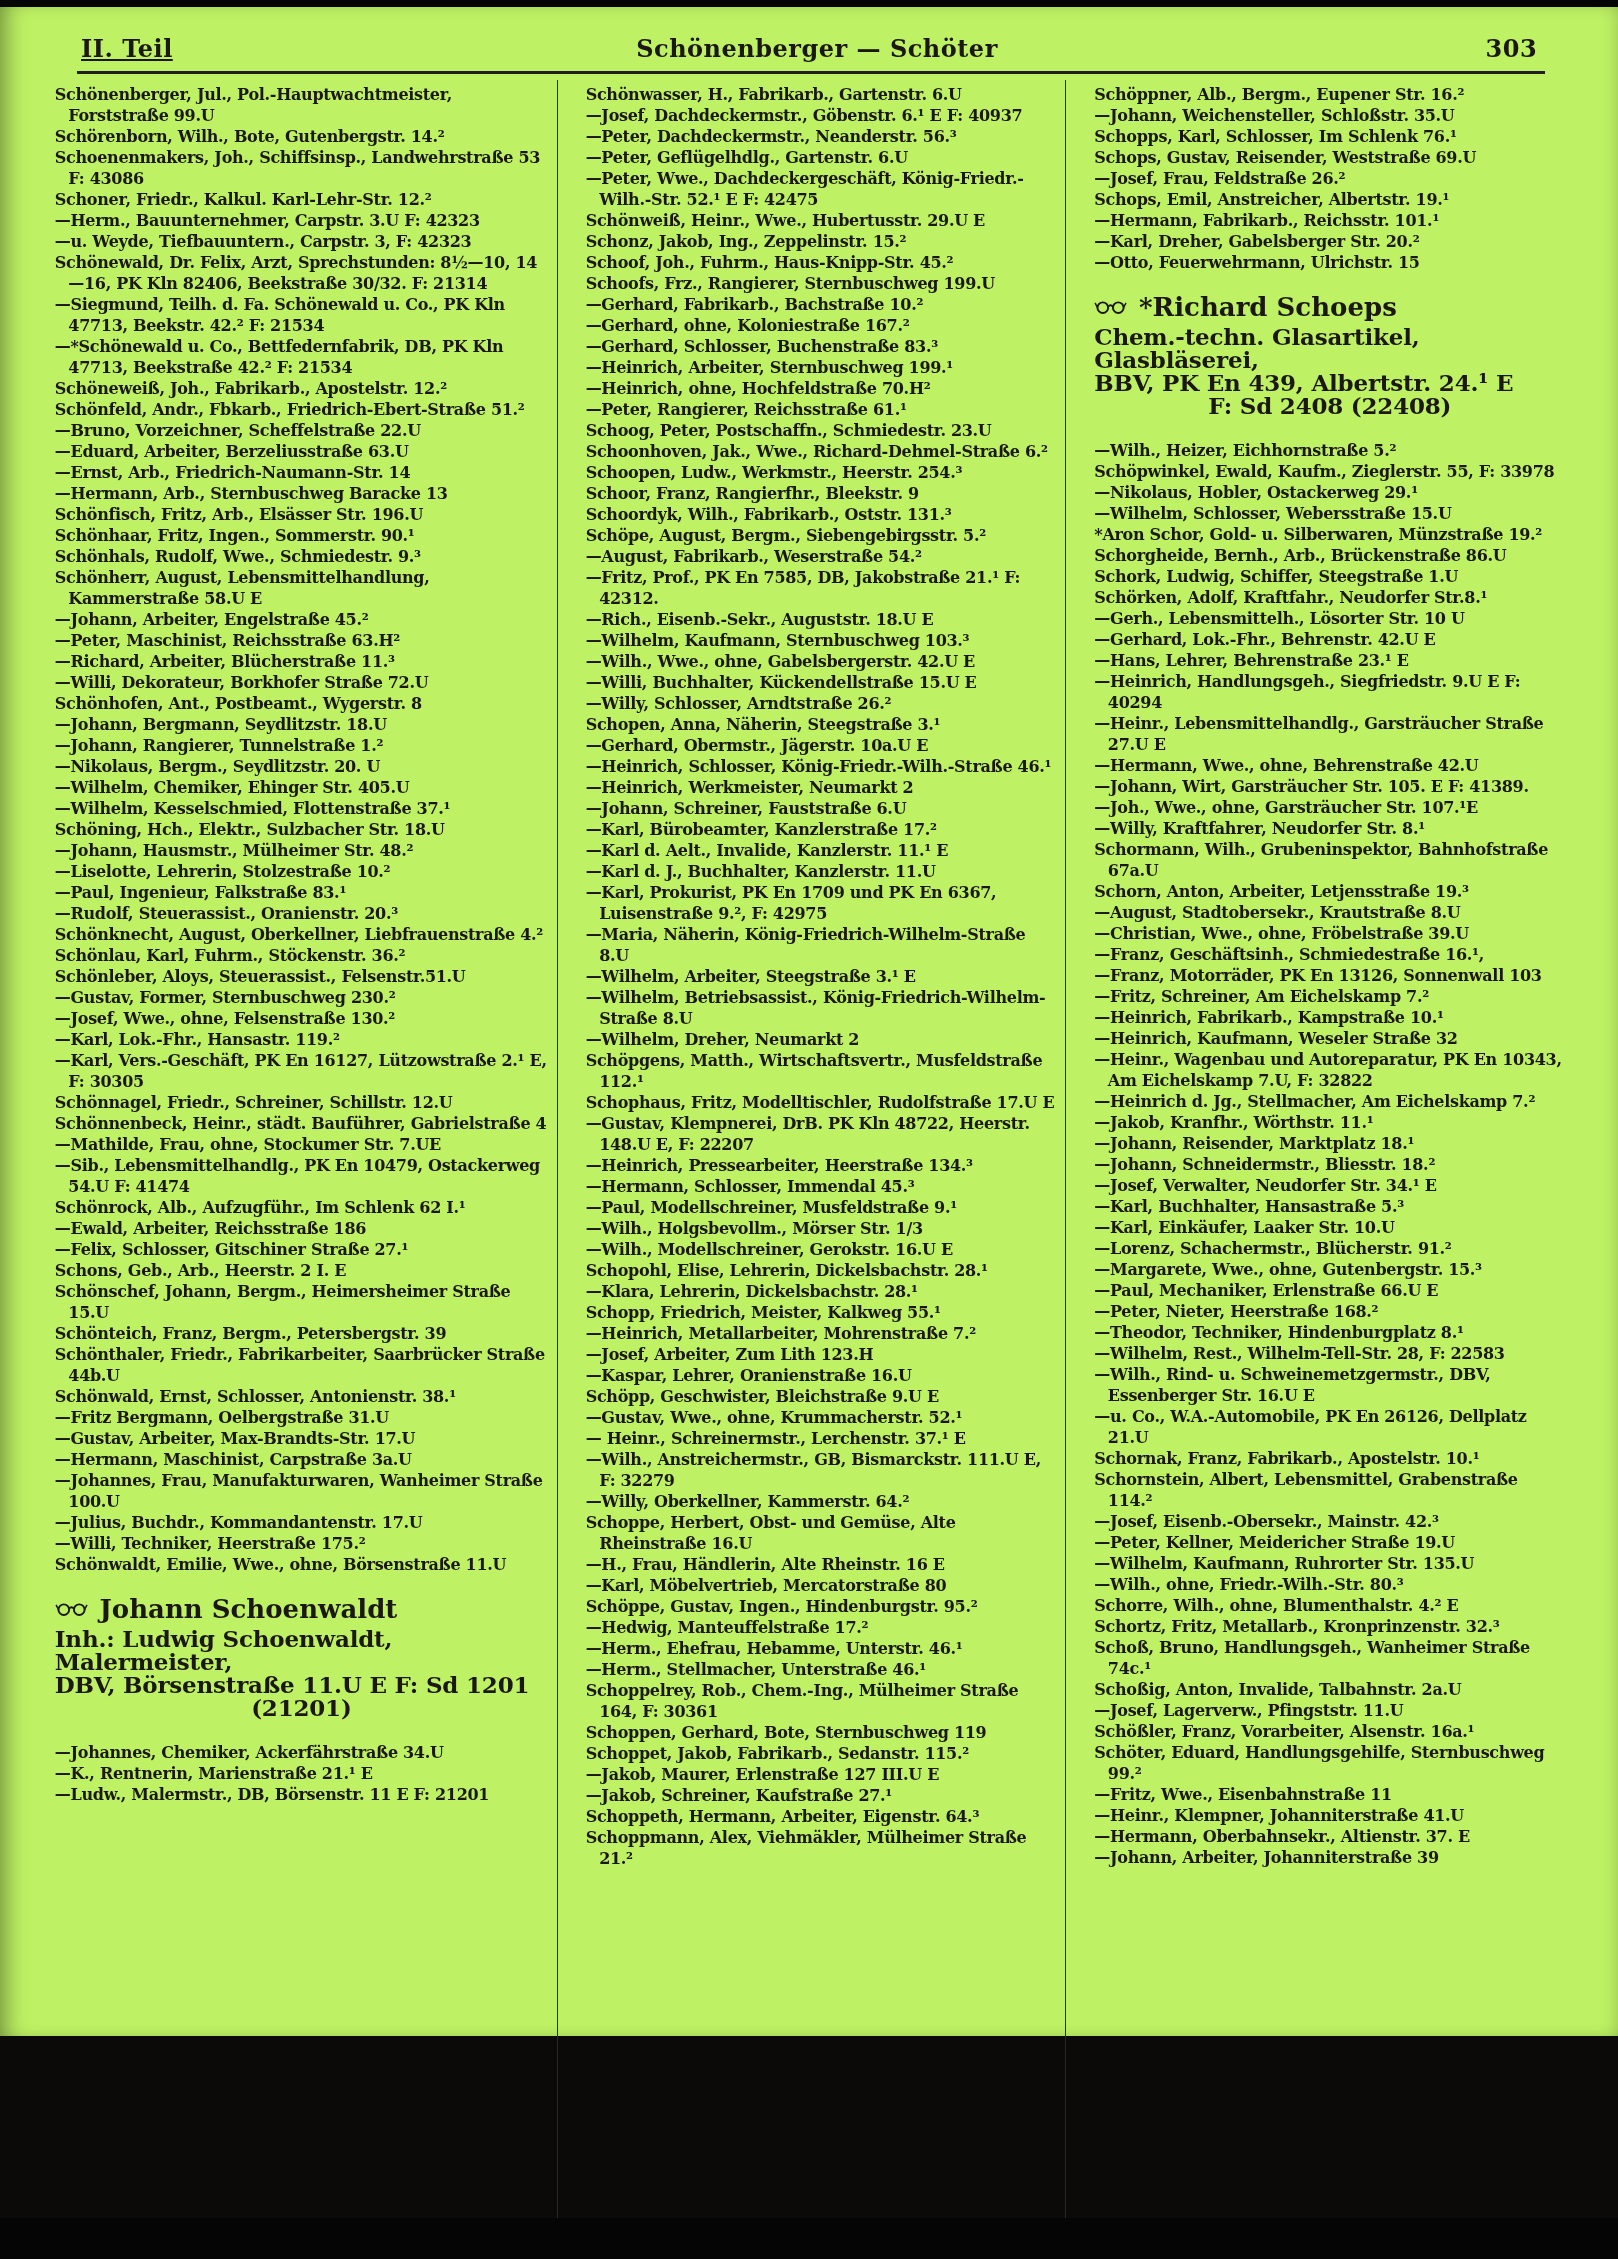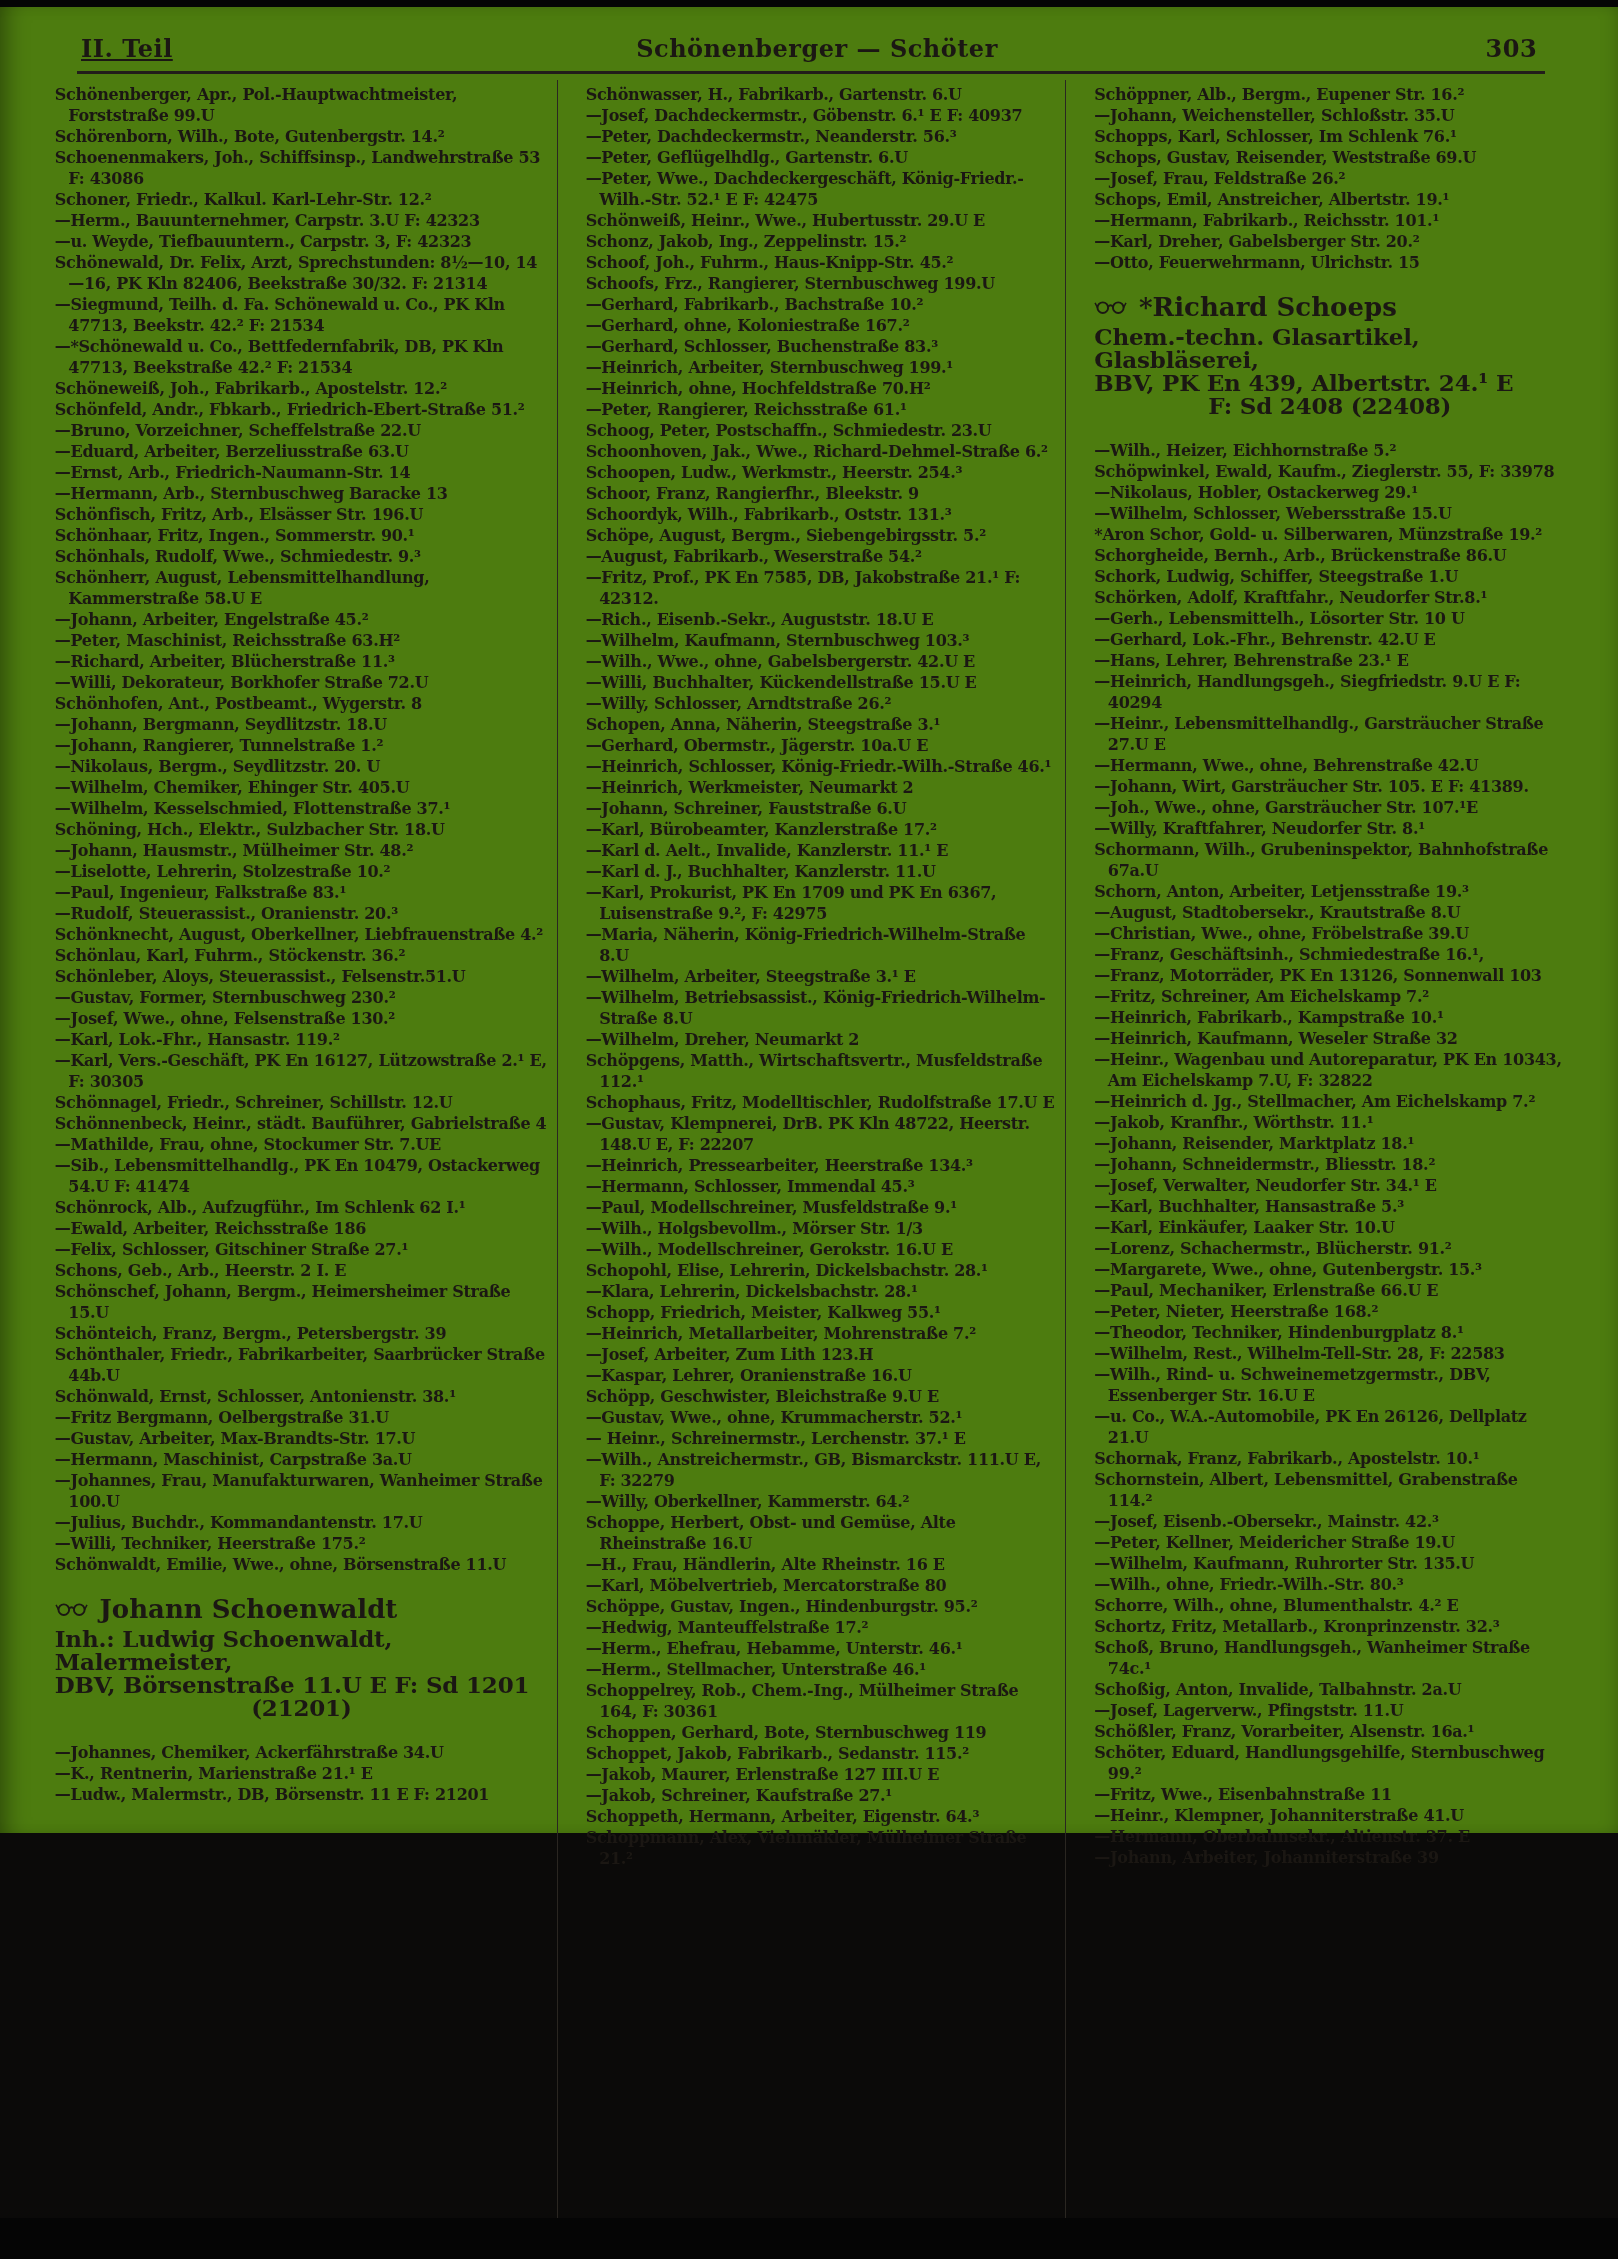--- a/index.html
+++ b/index.html
@@ -5,22 +5,22 @@
   * { box-sizing: border-box; }
   html,body { margin:0; padding:0; }
   body {
     width:1618px; height:2259px;
     background:#0b0a09;
     font-family:"DejaVu Serif", serif;
     overflow:hidden;
     position:relative;
   }
   .paper {
-    position:absolute; left:0; top:6.8px; width:1618px; height:1826px;
-    background:#4d7c0f;
+    position:absolute; left:0; top:6.8px; width:1618px; height:2029px;
+    background:#bef264;
     box-shadow: inset 17.4px 0 25px -13.5px rgba(0,0,0,.45), inset -9.7px 0 19.3px -11.6px rgba(0,0,0,.25);
     color:#1b1713;
   }
   .edge-top { position:absolute; left:0; top:0; width:1618px; height:6.8px; background:#050505; }
   .edge-bottom { position:absolute; left:0; top:2218px; width:1618px; height:42px; background:#050505; }
 
   .header {
     position:absolute; left:81px; top:25px; width:1460px; height:35px;
     font-weight:bold; font-size:24px; letter-spacing:0.5px;
   }
@@ -67,21 +67,21 @@
 <div class="paper">
   <div class="header">
     <span class="part">II. Teil</span>
     <span class="title">Schönenberger  —  Schöter</span>
     <span class="pageno">303</span>
   </div>
   <div class="header-rule"></div>
 
   <div class="columns">
     <div class="col">
-        <p class="entry">Schönenberger, Apr., Pol.-Hauptwachtmeister, Forststraße 99.U</p>
+        <p class="entry">Schönenberger, Jul., Pol.-Hauptwachtmeister, Forststraße 99.U</p>
         <p class="entry">Schörenborn, Wilh., Bote, Gutenbergstr. 14.²</p>
         <p class="entry">Schoenenmakers, Joh., Schiffsinsp., Landwehrstraße 53  F: 43086</p>
         <p class="entry">Schoner, Friedr., Kalkul. Karl-Lehr-Str. 12.²</p>
         <p class="entry">—Herm., Bauunternehmer, Carpstr. 3.U  F: 42323</p>
         <p class="entry">—u. Weyde, Tiefbauuntern., Carpstr. 3, F: 42323</p>
         <p class="entry">Schönewald, Dr. Felix, Arzt, Sprechstunden: 8½—10, 14—16, PK Kln 82406, Beekstraße 30/32. F: 21314</p>
         <p class="entry">—Siegmund, Teilh. d. Fa. Schönewald u. Co., PK Kln 47713, Beekstr. 42.² F: 21534</p>
         <p class="entry">—*Schönewald u. Co., Bettfedernfabrik, DB, PK Kln 47713, Beekstraße 42.² F: 21534</p>
         <p class="entry">Schöneweiß, Joh., Fabrikarb., Apostelstr. 12.²</p>
         <p class="entry">Schönfeld, Andr., Fbkarb., Friedrich-Ebert-Straße 51.²</p>

